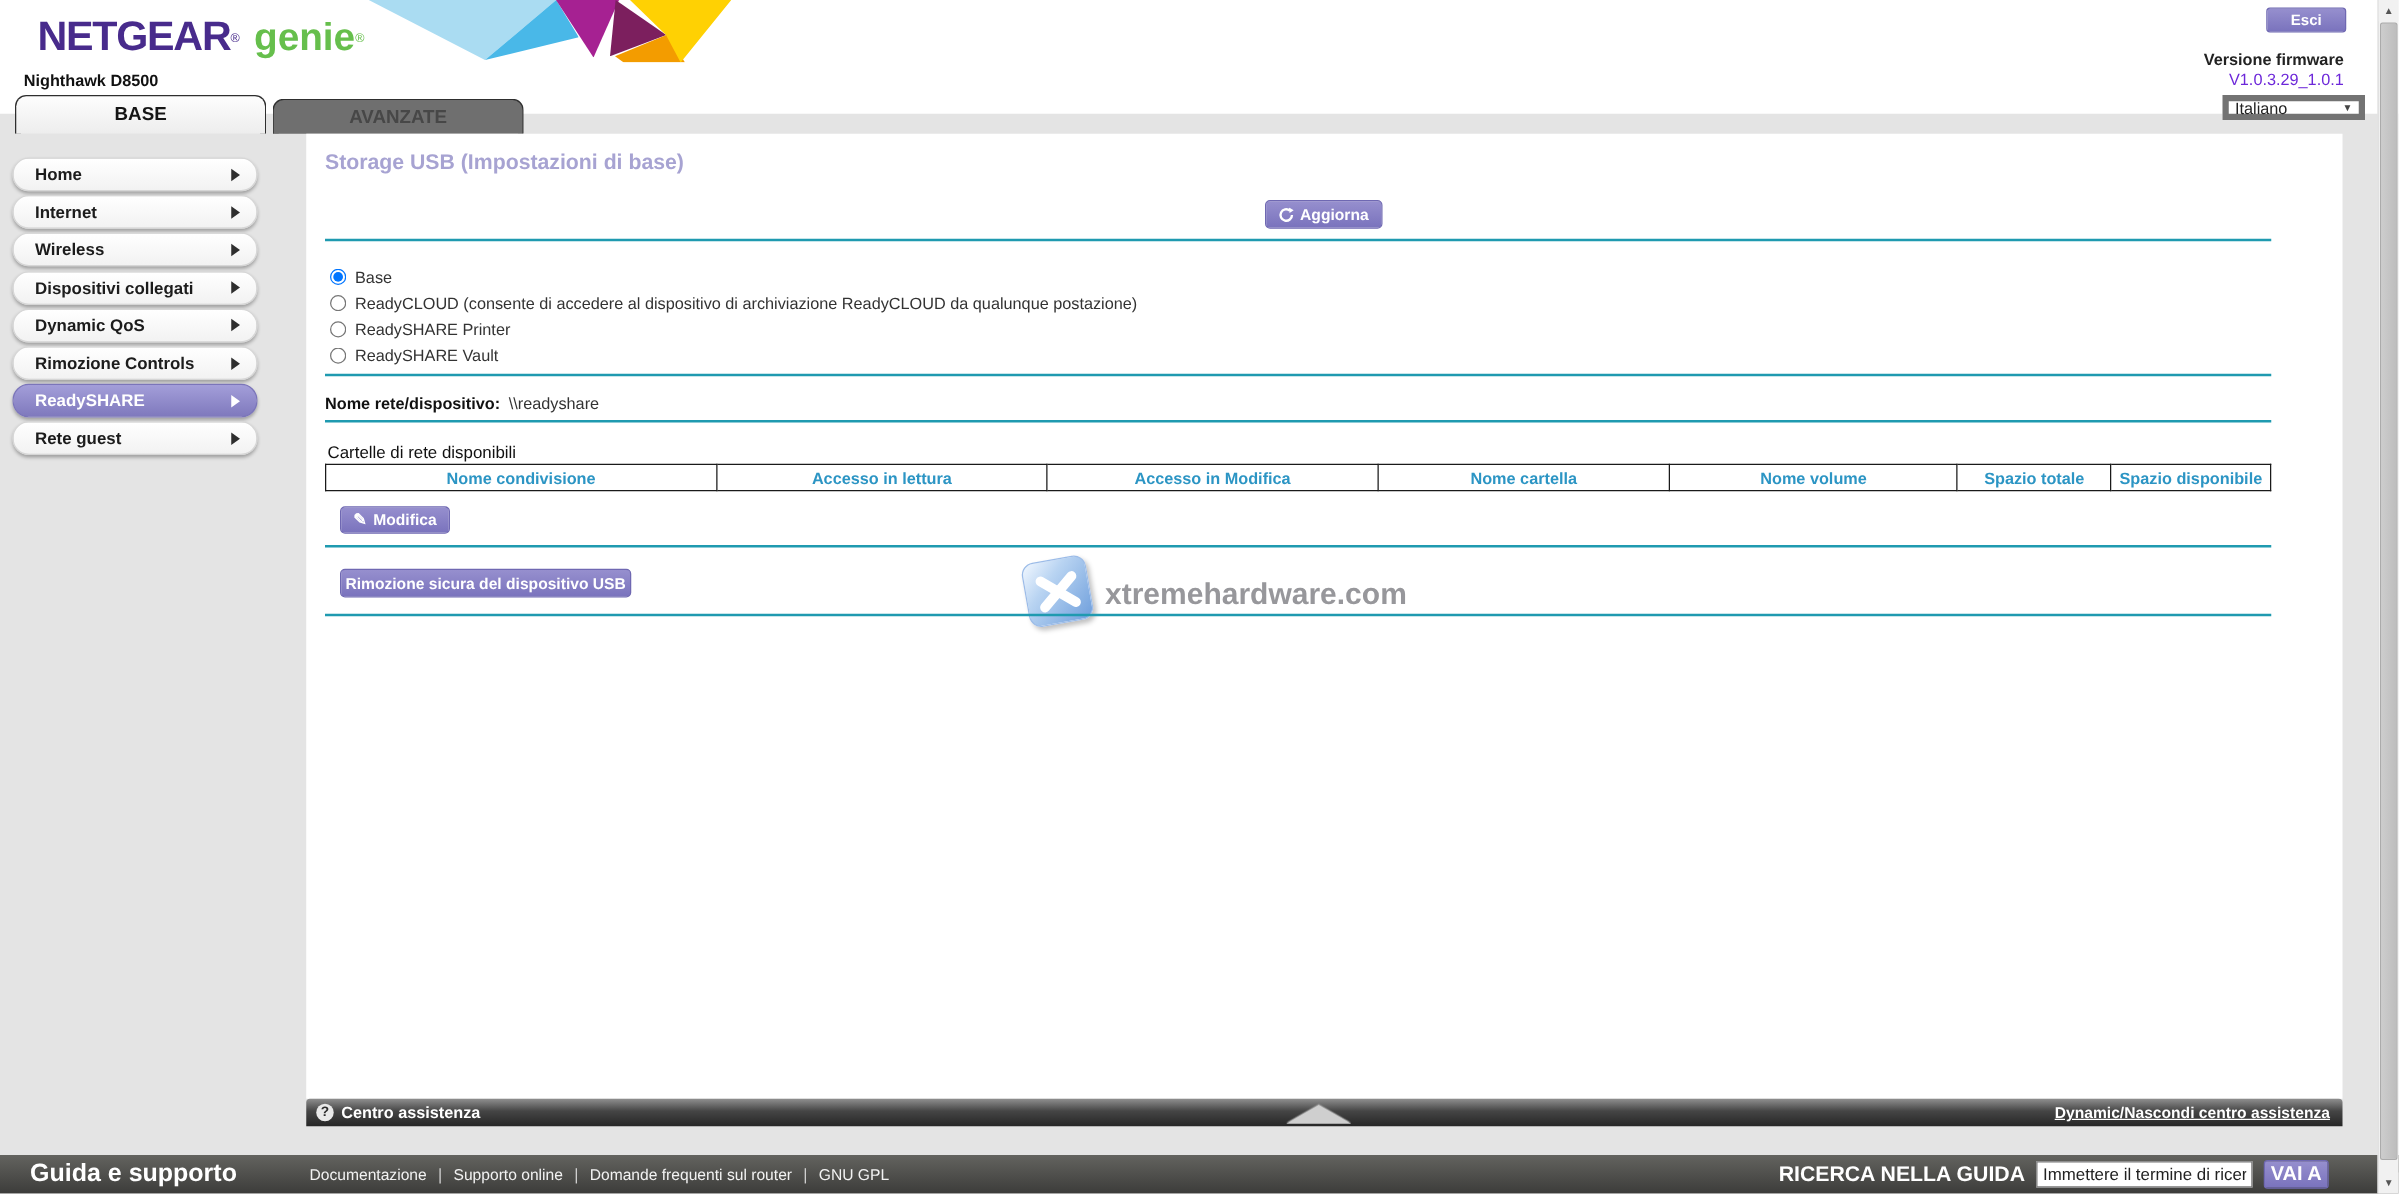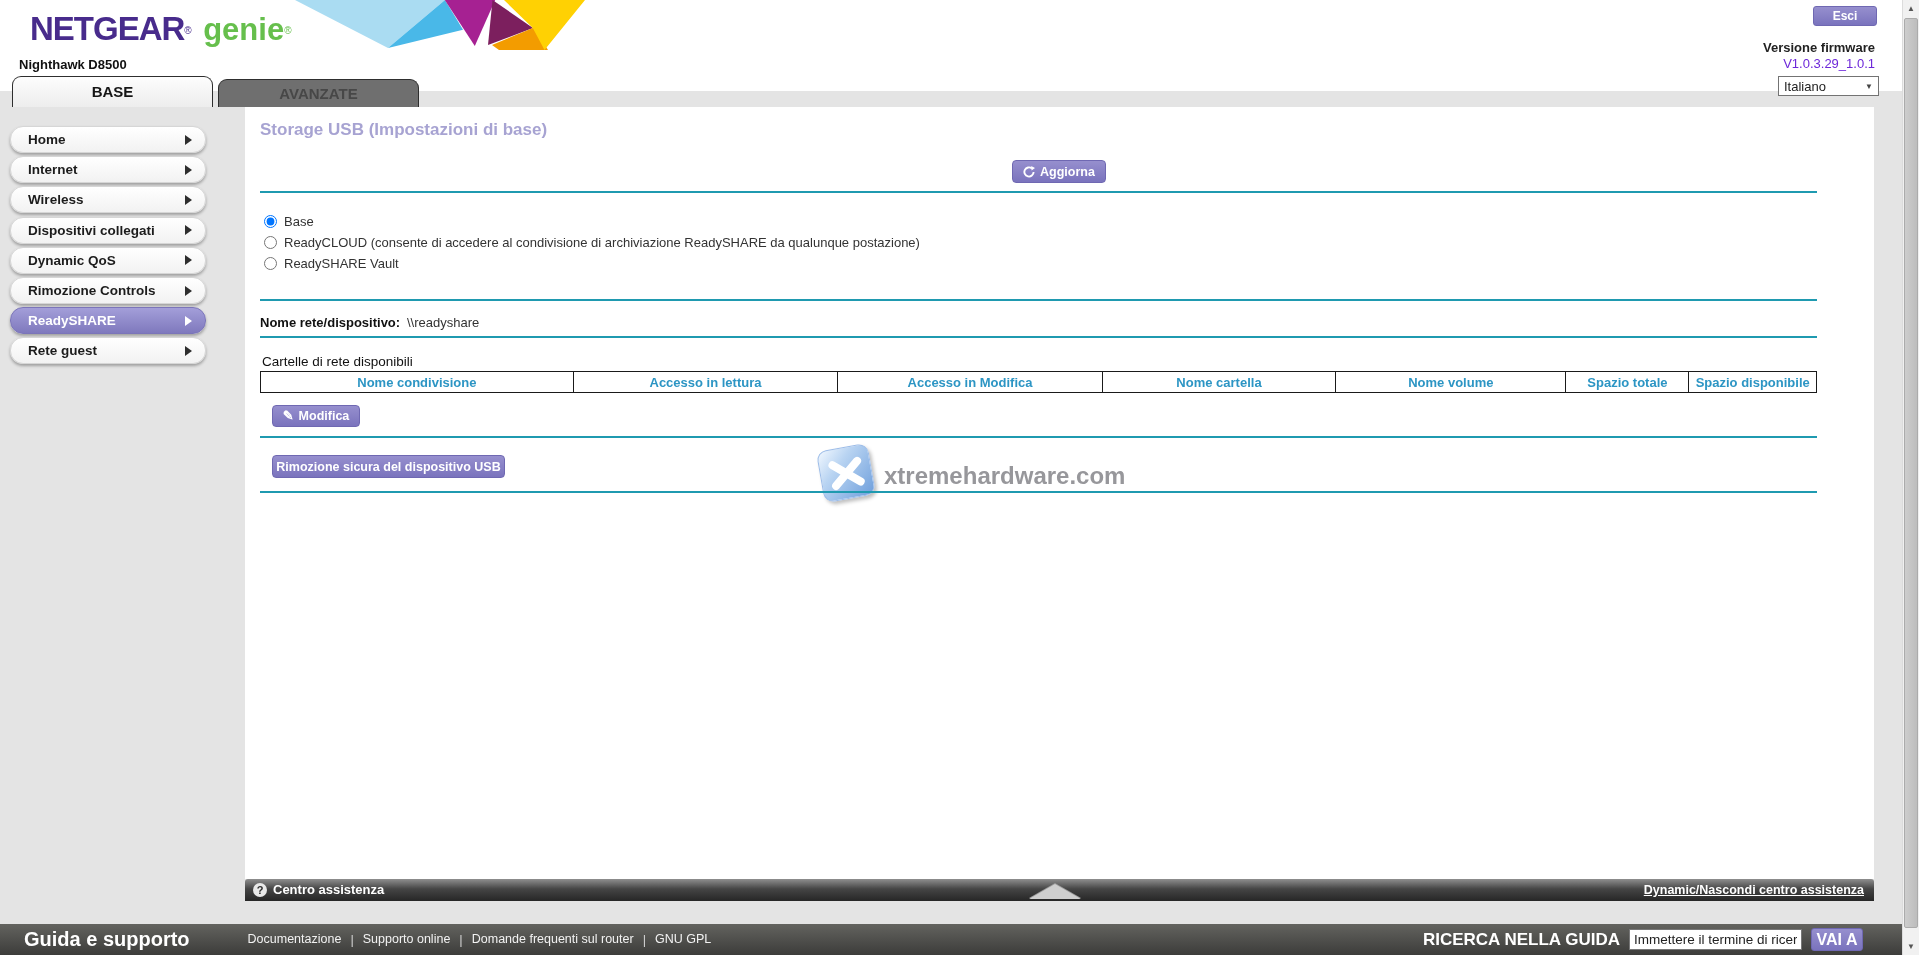--- a/index.html
+++ b/index.html
@@ -23,22 +23,22 @@
 
   .esci-btn {
     position:absolute; left:1813px; top:6px; width:64px; height:20px;
     background:linear-gradient(#938dcd,#7argin 0,#7a73bd); background:linear-gradient(#968fce,#7a73bd);
     border:1px solid #6f68b2; border-radius:3px; color:#fff; font-weight:bold; font-size:12px;
     font-family:"Liberation Sans",sans-serif; cursor:pointer;
   }
   .fw-label { position:absolute; right:44px; top:40px; font-size:13px; font-weight:bold; color:#222; }
   .fw-ver   { position:absolute; right:44px; top:56px; font-size:13px; color:#6d28d9; }
   .lang-select {
-    position:absolute; left:1778px; top:76px; width:101px; height:20px;
-    background:#fff; border:1px solid #737373; font-size:13px; color:#222;
+    position:absolute; left:1778px; top:76px; width:114px; height:20px;
+    background:#fff; border:5px solid #737373; font-size:13px; color:#222;
     display:flex; align-items:center; justify-content:space-between; padding:0 5px; cursor:pointer;
   }
   .lang-select .caret { font-size:8px; color:#444; }
 
   
   .tab { position:absolute; border:1px solid #2e2e2e; border-bottom:none;
          border-radius:9px 9px 0 0; text-align:center; font-weight:bold; font-size:15px; cursor:pointer; }
   .tab.active  { left:12px;  top:76px; width:201px; height:31px; line-height:30px;
                  background:linear-gradient(#fdfdfd,#ededed); color:#151515; }
   .tab.inactive{ left:218px; top:79px; width:201px; height:28px; line-height:27px;
@@ -112,21 +112,21 @@
                 border-bottom:15px solid #cfcfcf; filter:drop-shadow(0 -1px 0 #9a9a9a); }
   .assist-toggle { position:absolute; right:10px; top:4px; color:#fff; font-weight:bold;
                    font-size:12.5px; text-decoration:underline; cursor:pointer; }
 
   
   .footer {
     position:absolute; left:0; top:924px; width:1919px; height:31px;
     background:linear-gradient(#63635f,#3c3c3a); display:flex; align-items:center;
   }
   .footer-title { color:#fff; font-weight:bold; font-size:20px; margin-left:24px; white-space:nowrap; }
-  .footer-links { margin-left:18px; display:flex; align-items:flex-start; gap:9px;padding-left:40px; }
+  .footer-links { margin-left:18px; display:flex; align-items:center; gap:9px;padding-left:40px; }
   .footer-link { color:#f2f2f2; font-size:12.5px; cursor:pointer; white-space:nowrap; }
   .footer-sep { color:#cfcfcf; font-size:13px; }
   .footer-spacer { flex:1; }
   .search-label { color:#fff; font-weight:bold; font-size:17px; white-space:nowrap; }
   .search-input { width:173px; height:21px; margin:0 9px; border:1px solid #777; font-size:13.5px;
                   padding:0 4px; color:#222; font-family:"Liberation Sans",sans-serif; }
   .go-btn { width:52px; height:23px; margin-right:56px; border-radius:3px; font-size:16px; }
 
   
   .scrollbar { position:absolute; right:0; top:0; width:17px; height:955px;
@@ -223,21 +223,25 @@
 
   <div class="hr hr1"></div>
 
   <div class="radio-group">
       <label class="radio-row">
         <input type="radio" name="usbmode" checked="" style="">
         <span class="radio-label">Base</span>
       </label>
       <label class="radio-row">
         <input type="radio" name="usbmode" style="">
-        <span class="radio-label">ReadyCLOUD (consente di accedere al condivisione di archiviazione ReadySHARE da qualunque postazione)</span>
+        <span class="radio-label">ReadyCLOUD (consente di accedere al dispositivo di archiviazione ReadyCLOUD da qualunque postazione)</span>
+      </label>
+      <label class="radio-row">
+        <input type="radio" name="usbmode" style="">
+        <span class="radio-label">ReadySHARE Printer</span>
       </label>
       <label class="radio-row">
         <input type="radio" name="usbmode" style="">
         <span class="radio-label">ReadySHARE Vault</span>
       </label>
     </div>
 
   <div class="hr hr2"></div>
 
   <div class="netname-label">Nome rete/dispositivo:</div>

